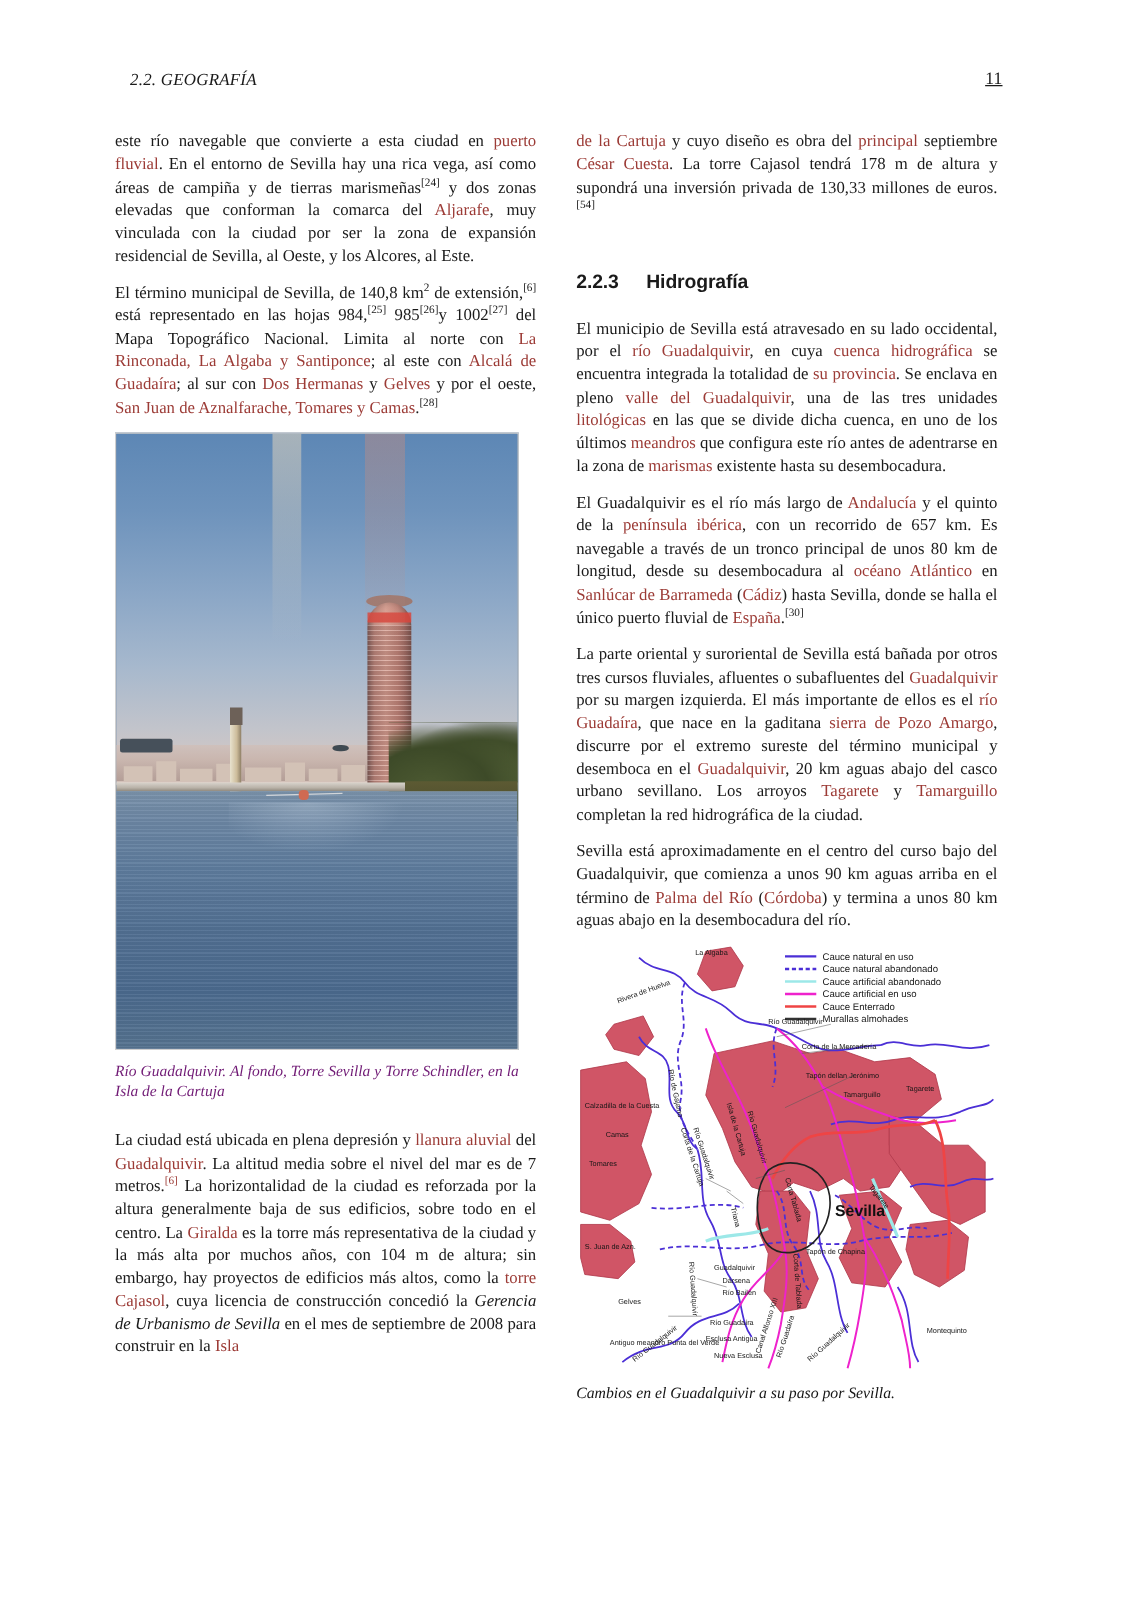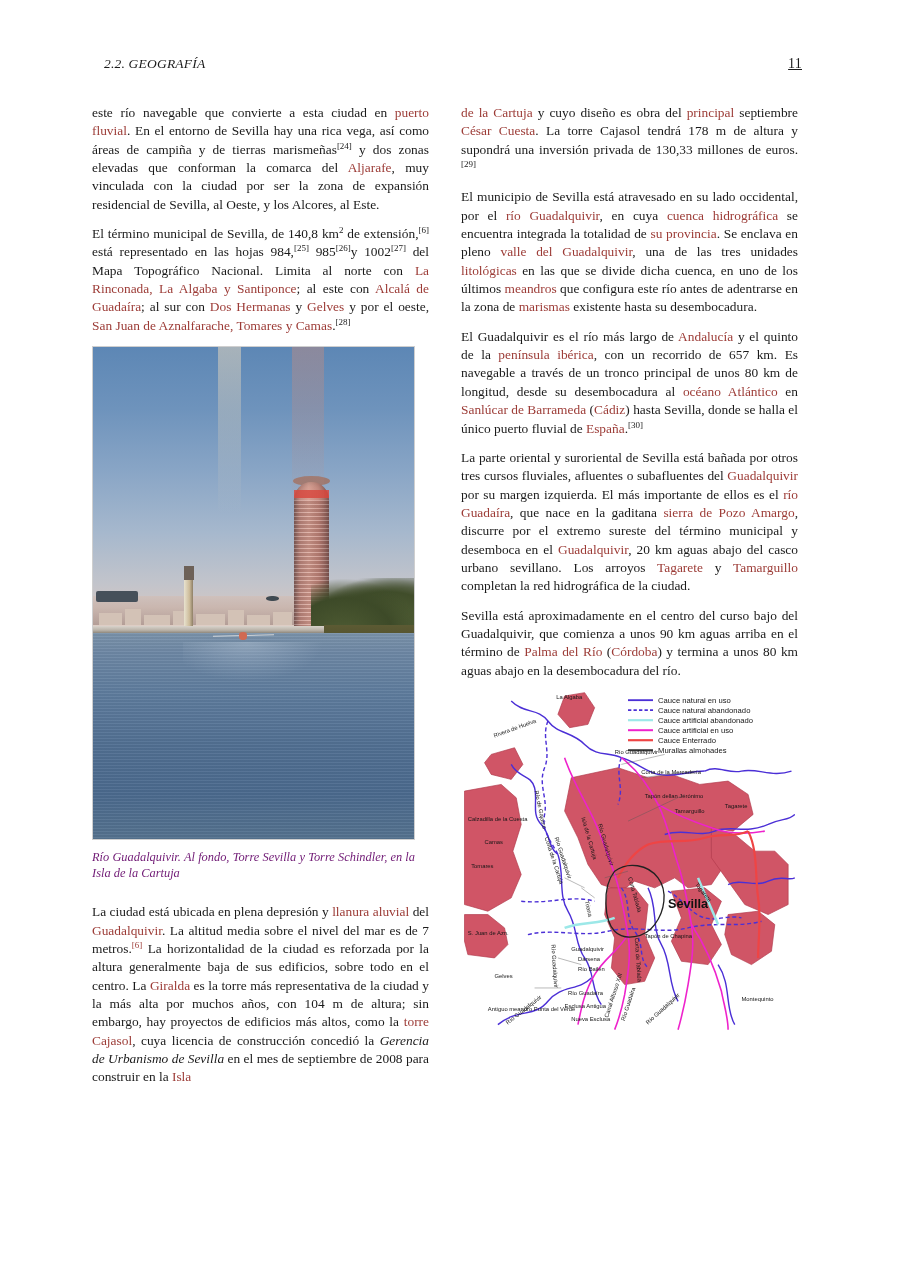--- a/index.html
+++ b/index.html
@@ -249,22 +249,23 @@
       </div>
       <div class="caption">Río Guadalquivir. Al fondo, Torre Sevilla y Torre Schindler, en la Isla de la Cartuja</div>
     </div>
 
     <p style="margin-top:22px"><span>La ciudad está ubicada en plena depresión y </span><span class="lnk">llanura aluvial</span><span> del </span><span class="lnk">Guadalquivir</span><span>. La altitud media sobre el nivel del mar es de 7 metros.</span><sup class="refl">[6]</sup><span> La horizontalidad de la ciudad es reforzada por la altura generalmente baja de sus edificios, sobre todo en el centro. La </span><span class="lnk">Giralda</span><span> es la torre más representativa de la ciudad y la más alta por muchos años, con 104 m de altura; sin embargo, hay proyectos de edificios más altos, como la </span><span class="lnk">torre Cajasol</span><span>, cuya licencia de construcción concedió la </span><span class="it">Gerencia de Urbanismo de Sevilla</span><span> en el mes de septiembre de 2008 para construir en la </span><span class="lnk">Isla</span></p>
 
   </div>
 
   <div class="col col-right">
 
-    <p><span class="lnk">de la Cartuja</span><span> y cuyo diseño es obra del </span><span class="lnk">principal</span><span> septiembre </span><span class="lnk">César Cuesta</span><span>. La torre Cajasol tendrá 178 m de altura y supondrá una inversión privada de 130,33 millones de euros.</span><sup class="ref">[29]</sup></p>
-
+    <p><span class="lnk">de la Cartuja</span><span> y cuyo diseño es obra del </span><span class="lnk">principal</span><span> septiembre </span><span class="lnk">César Cuesta</span><span>. La torre Cajasol tendrá 178 m de altura y supondrá una inversión privada de 130,33 millones de euros.</span><sup class="ref">[54]</sup></p>
+
+    <h3 class="sec" style="margin-top:40px;margin-bottom:18px"><span class="num">2.2.3</span><span>Hidrografía</span></h3>
 
     <p><span>El municipio de Sevilla está atravesado en su lado occidental, por el </span><span class="lnk">río Guadalquivir</span><span>, en cuya </span><span class="lnk">cuenca hidrográfica</span><span> se encuentra integrada la totalidad de </span><span class="lnk">su provincia</span><span>. Se enclava en pleno </span><span class="lnk">valle del Guadalquivir</span><span>, una de las tres unidades </span><span class="lnk">litológicas</span><span> en las que se divide dicha cuenca, en uno de los últimos </span><span class="lnk">meandros</span><span> que configura este río antes de adentrarse en la zona de </span><span class="lnk">marismas</span><span> existente hasta su desembocadura.</span></p>
 
     <p><span>El Guadalquivir es el río más largo de </span><span class="lnk">Andalucía</span><span> y el quinto de la </span><span class="lnk">península ibérica</span><span>, con un recorrido de 657 km. Es navegable a través de un tronco principal de unos 80 km de longitud, desde su desembocadura al </span><span class="lnk">océano Atlántico</span><span> en </span><span class="lnk">Sanlúcar de Barrameda</span><span> (</span><span class="lnk">Cádiz</span><span>) hasta Sevilla, donde se halla el único puerto fluvial de </span><span class="lnk">España</span><span>.</span><sup class="ref">[30]</sup></p>
 
     <p><span>La parte oriental y suroriental de Sevilla está bañada por otros tres cursos fluviales, afluentes o subafluentes del </span><span class="lnk">Guadalquivir</span><span> por su margen izquierda. El más importante de ellos es el </span><span class="lnk">río Guadaíra</span><span>, que nace en la gaditana </span><span class="lnk">sierra de Pozo Amargo</span><span>, discurre por el extremo sureste del término municipal y desemboca en el </span><span class="lnk">Guadalquivir</span><span>, 20 km aguas abajo del casco urbano sevillano. Los arroyos </span><span class="lnk">Tagarete</span><span> y </span><span class="lnk">Tamarguillo</span><span> completan la red hidrográfica de la ciudad.</span></p>
 
     <p><span>Sevilla está aproximadamente en el centro del curso bajo del Guadalquivir, que comienza a unos 90 km aguas arriba en el término de </span><span class="lnk">Palma del Río</span><span> (</span><span class="lnk">Córdoba</span><span>) y termina a unos 80 km aguas abajo en la desembocadura del río.</span></p>
 
     <div class="figure-map">
@@ -405,16 +406,17 @@
             <text class="mlabel" x="16" y="192">Antiguo meandro Punta del Verde</text>
             <text class="mlabel" x="28" y="200" transform="rotate(-38 28 200)">Río Guadalquivir</text>
             <text class="mlabel" x="88" y="196" transform="rotate(-72 88 196)">Canal Alfonso XIII</text>
             <text class="mlabel" x="98" y="198" transform="rotate(-72 98 198)">Río Guadaíra</text>
             <text class="mlabel" x="112" y="200" transform="rotate(-42 112 200)">Río Guadalquivir</text>
             <text class="mlabel" x="168" y="186">Montequinto</text>
           </g>
 
         </svg>
       </div>
+      <div class="caption-dark">Cambios en el Guadalquivir a su paso por Sevilla.</div>
     </div>
 
   </div>
 </div>
 
 </body></html>

